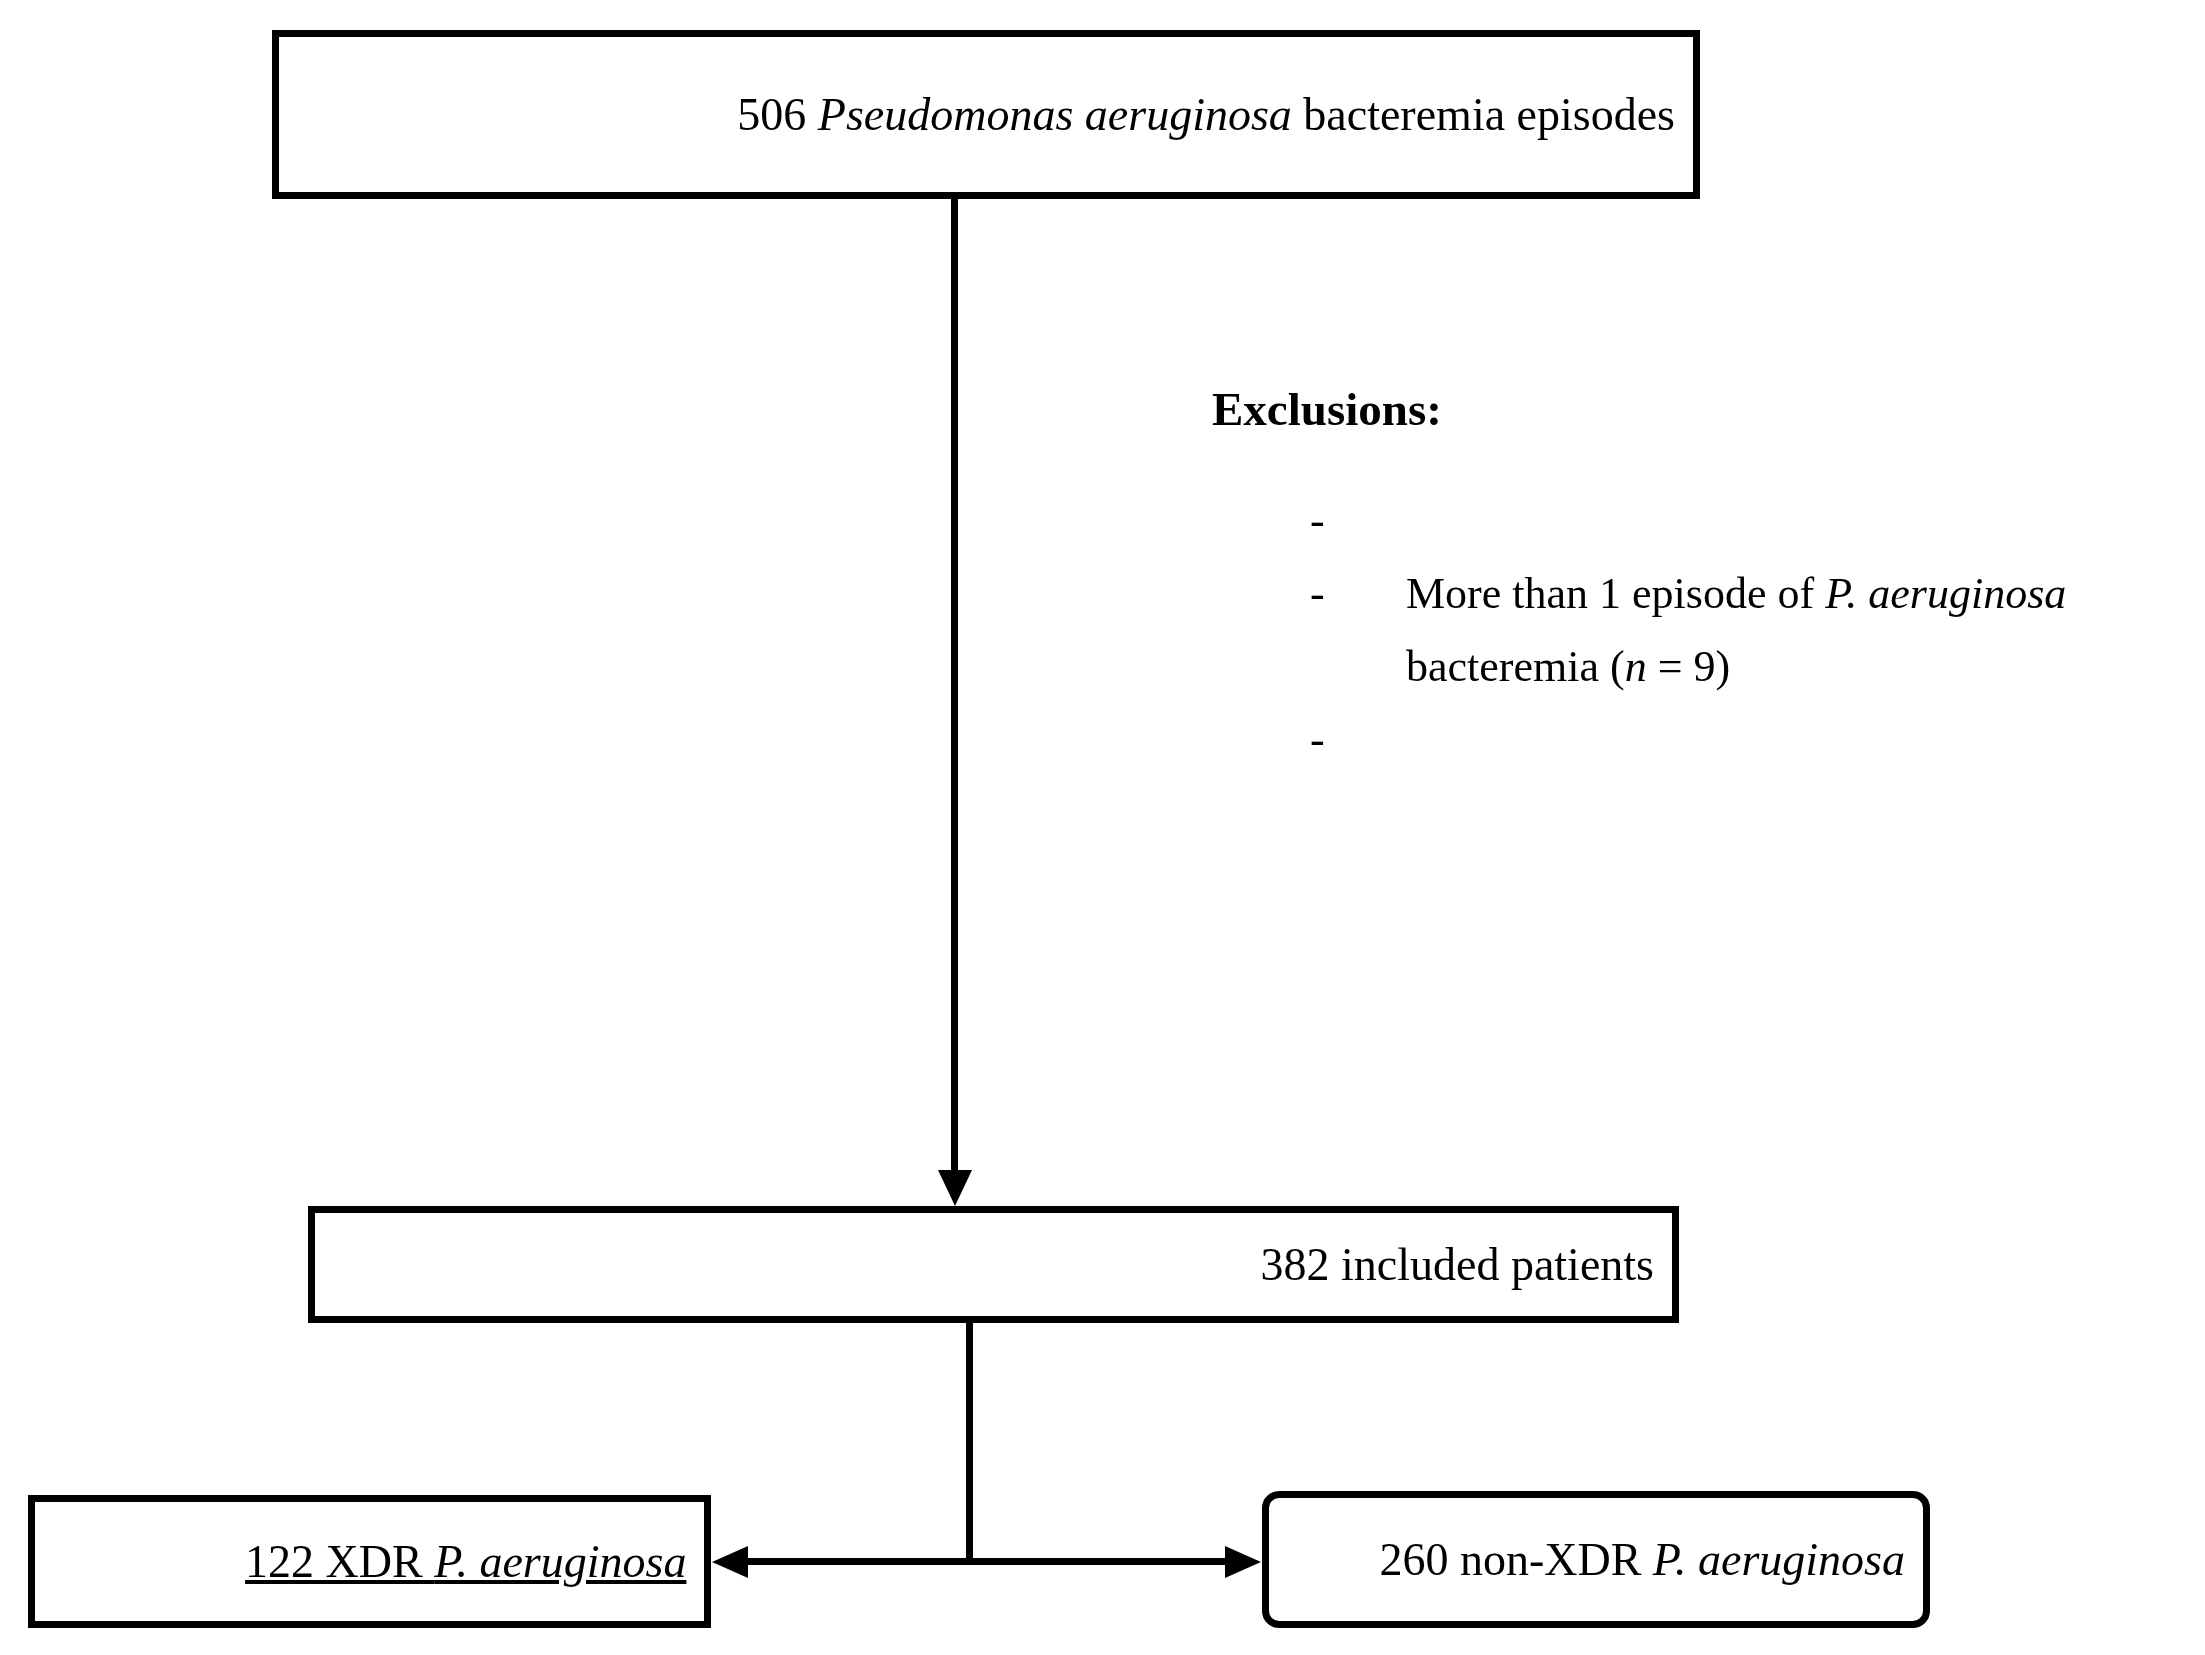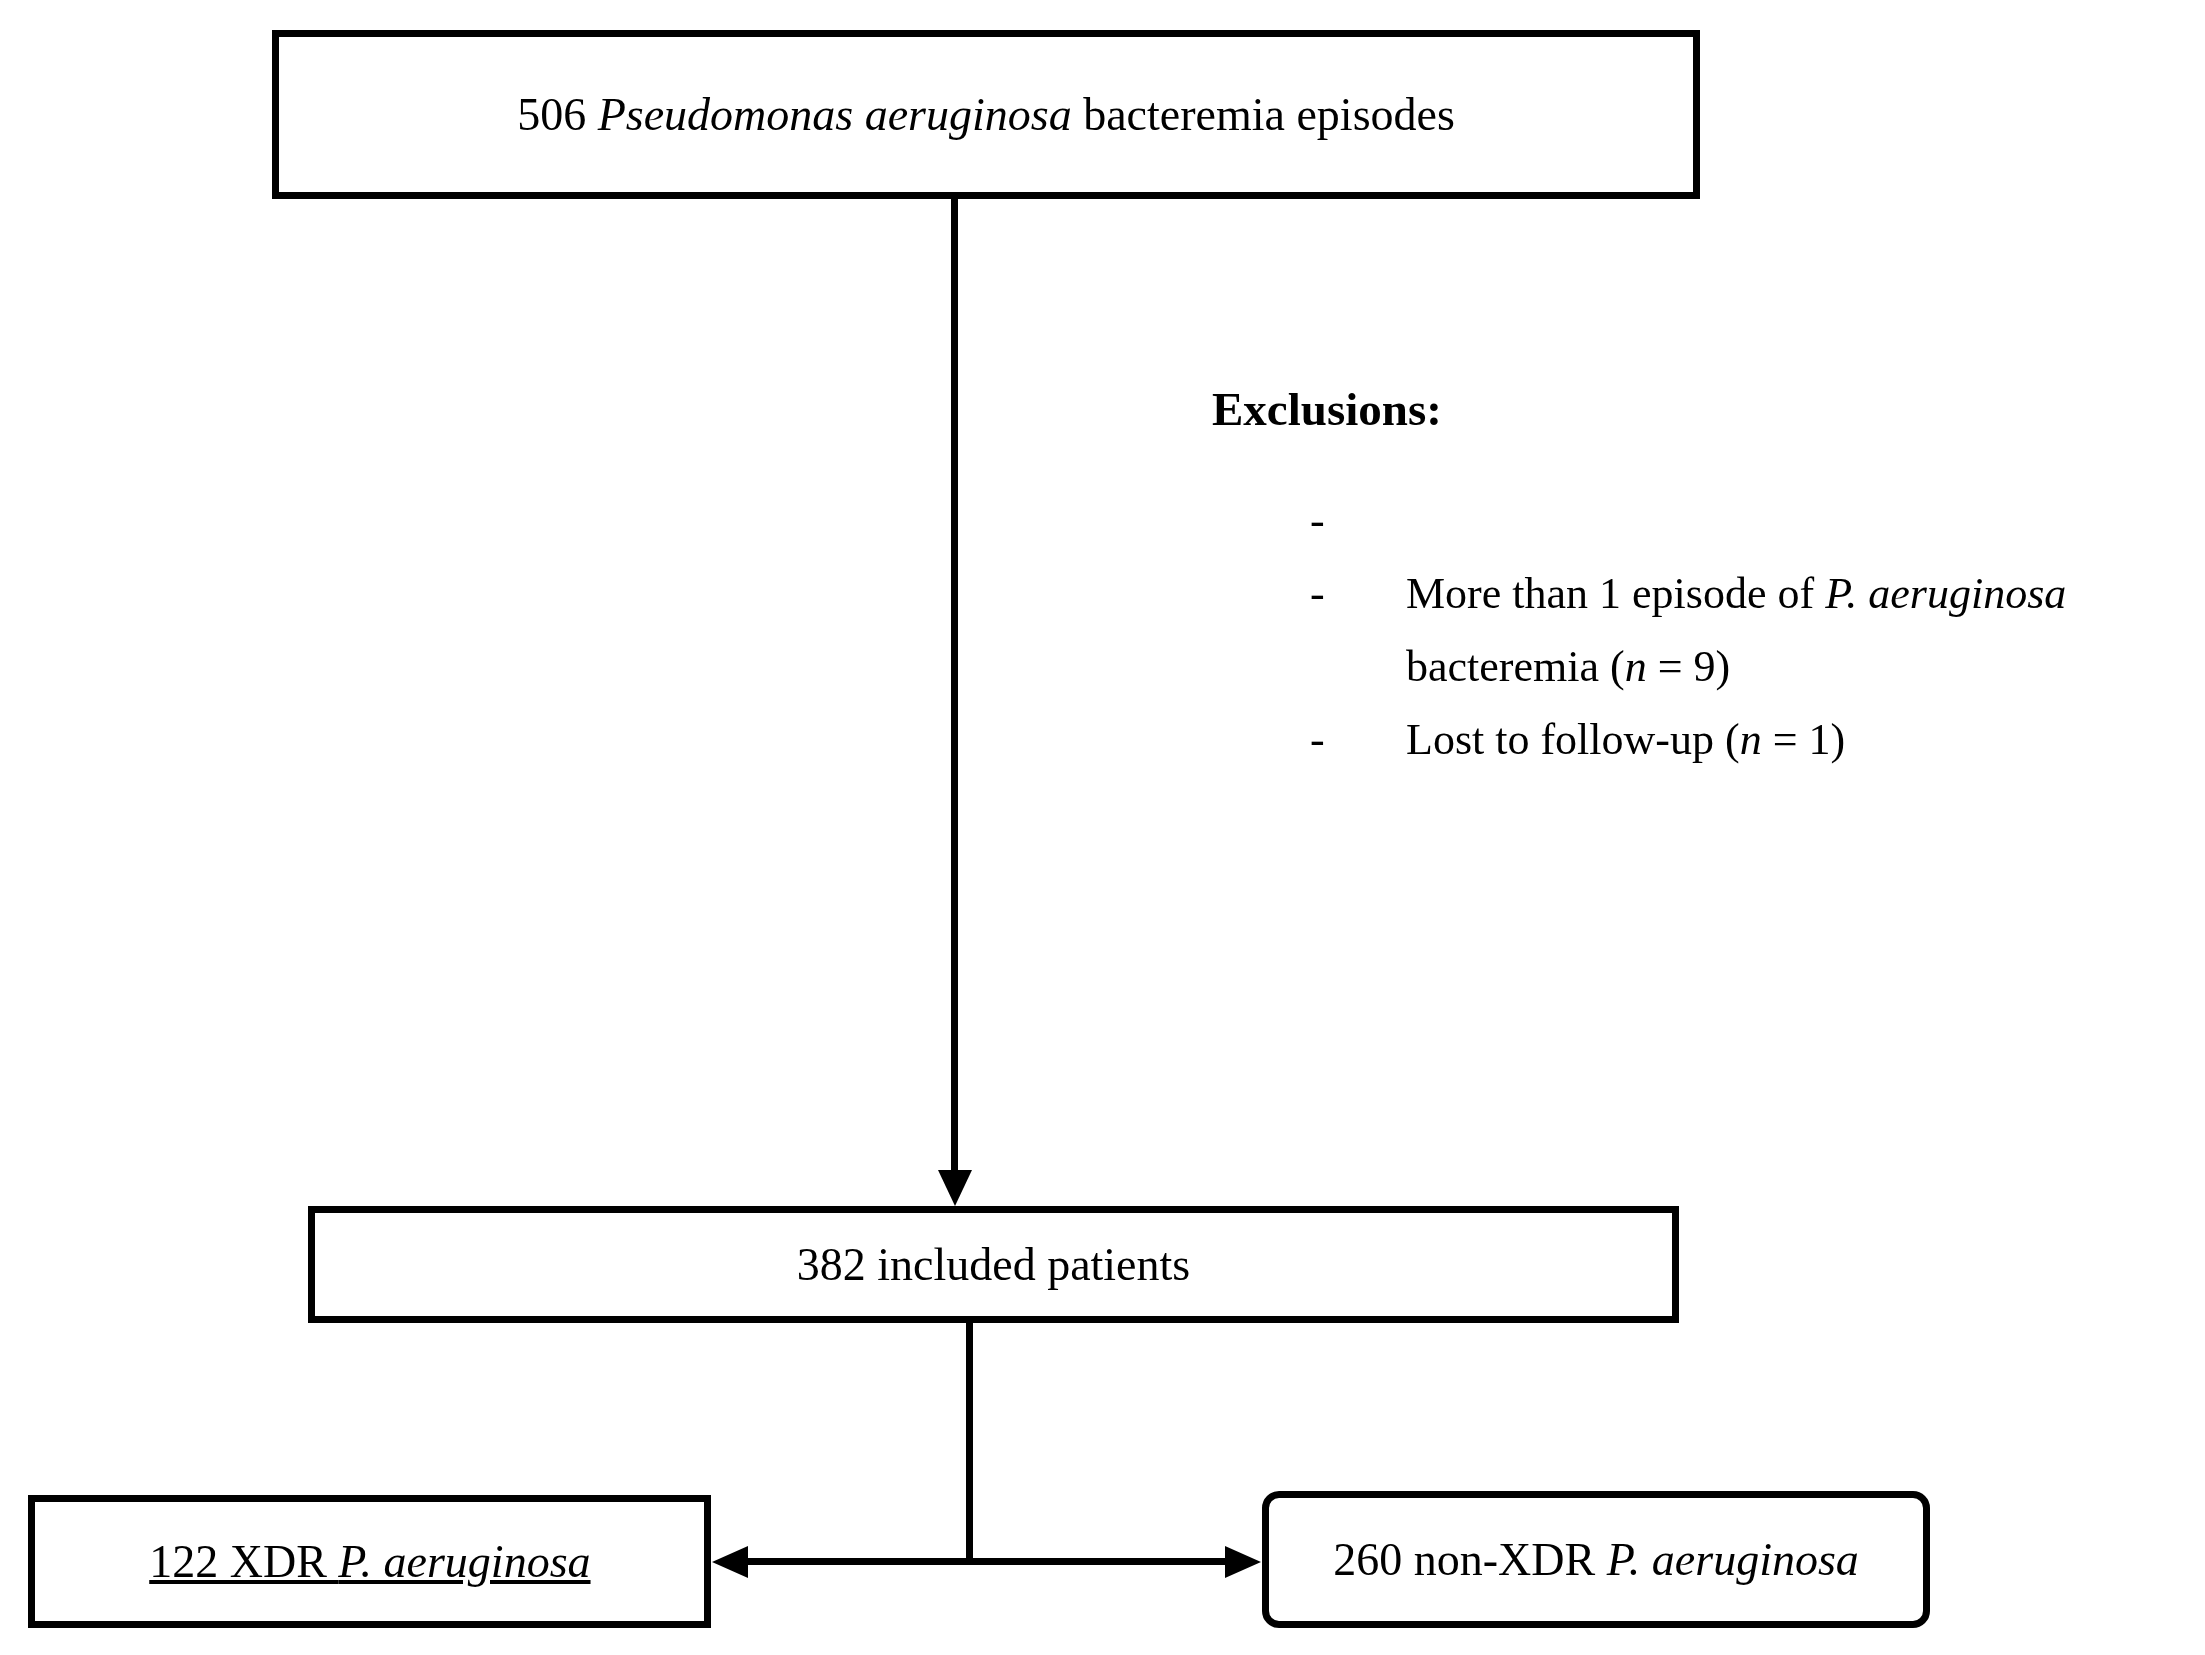--- a/index.html
+++ b/index.html
@@ -12,21 +12,21 @@
     color: #000000;
     overflow: hidden;
   }
 
   .box {
     position: absolute;
     border: 7.3px solid #000000;
     background: #ffffff;
     display: flex;
     align-items: center;
-    justify-content: center;
+    justify-content: flex-end;
     text-align: center;
     font-size: 46px;
     line-height: 1.2;
     padding: 0 18px;
   }
 
   .line { position: absolute; background: #000000; }
 
   .arrowhead { position: absolute; width: 0; height: 0; }
   .arrowhead.down {
@@ -94,21 +94,20 @@
   <div class="bullet-item">
     <span class="bullet-dash">-</span>
   </div>
   <div class="bullet-item">
     <span class="bullet-dash">-</span>
     <span class="bullet-text"><span>More than 1 episode of </span><i>P. aeruginosa</i><span>
 bacteremia (</span><i>n</i><span> = 9)</span></span>
   </div>
   <div class="bullet-item">
     <span class="bullet-dash">-</span>
-    <span class="bullet-text"><span>Lost to follow-up (</span><i>n</i><span> = 1)</span></span>
   </div>
 </div>
 
 <div id="box-included" class="box">
   <span><span>382 included patients</span></span>
 </div>
 
 <div id="vline-bottom" class="line"></div>
 <div id="hline-split" class="line"></div>
 <div id="arrow-left" class="arrowhead left"></div>

